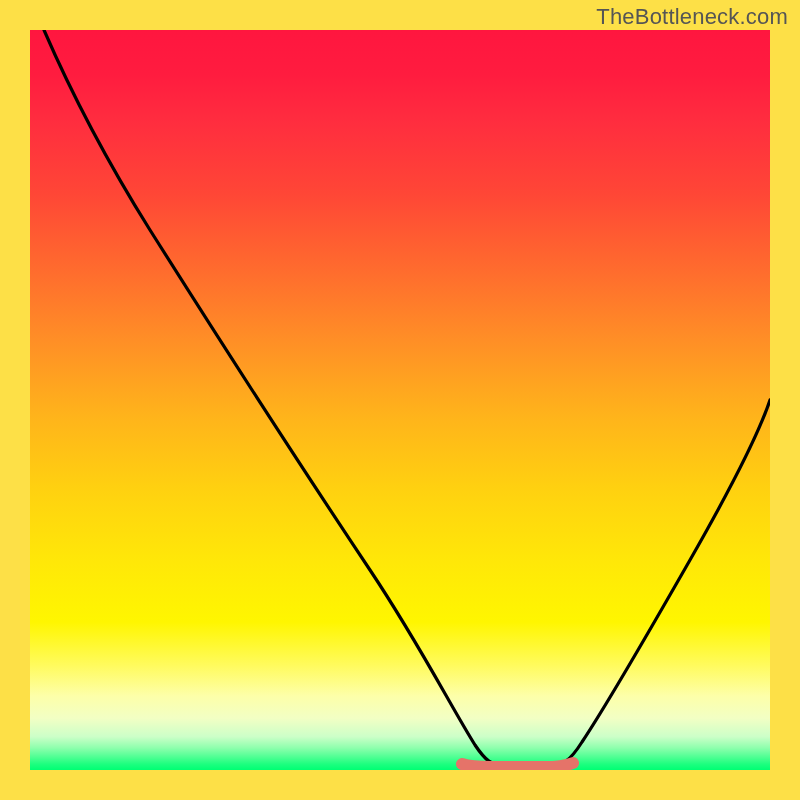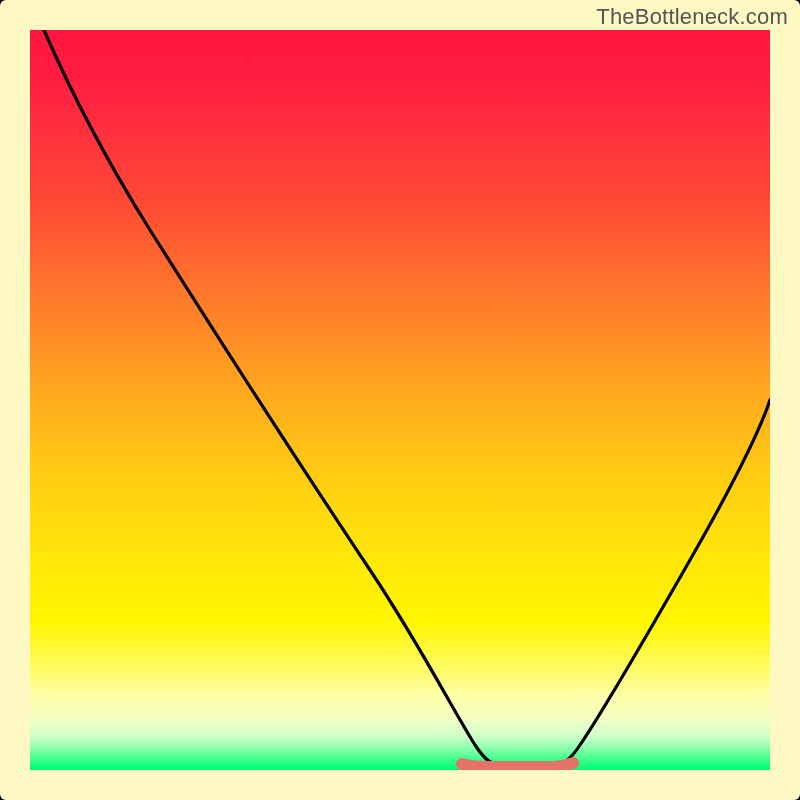--- a/index.html
+++ b/index.html
@@ -8,22 +8,21 @@
     width: 800px;
     height: 800px;
     background: #000;
     overflow: hidden;
     font-family: Arial, Helvetica, sans-serif;
   }
   .container {
     position: relative;
     width: 800px;
     height: 800px;
-    background: #fef9c3;
-    border-radius: 6px;
+    background: #fde047;
   }
   .watermark {
     position: absolute;
     top: 4px;
     right: 12px;
     color: #555;
     font-size: 22px;
     font-weight: 500;
     letter-spacing: 0.2px;
     z-index: 10;

